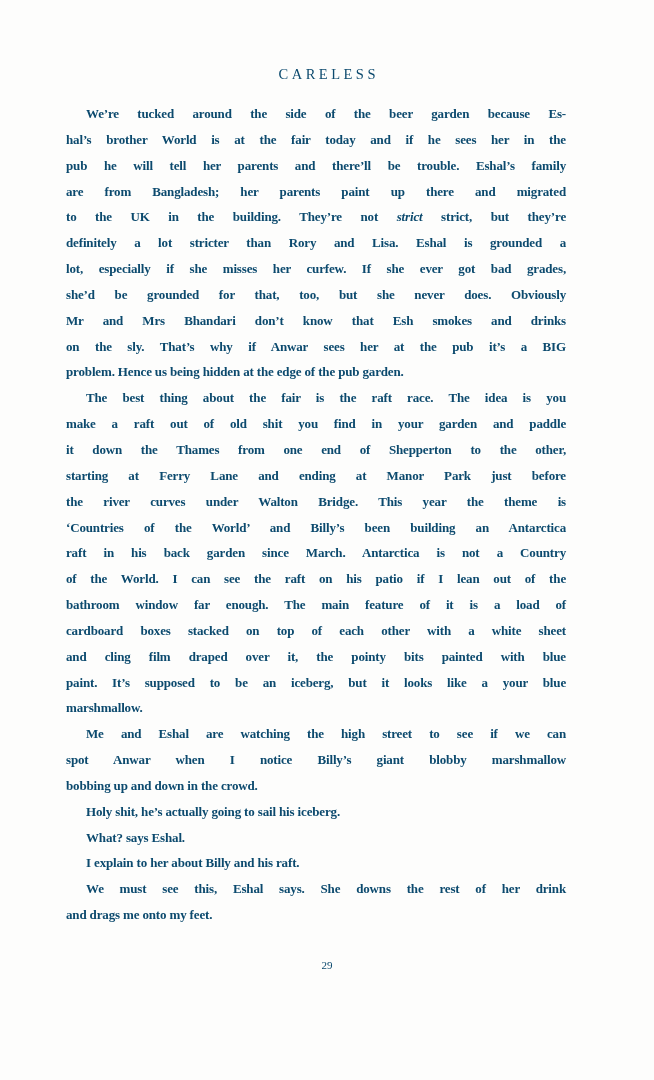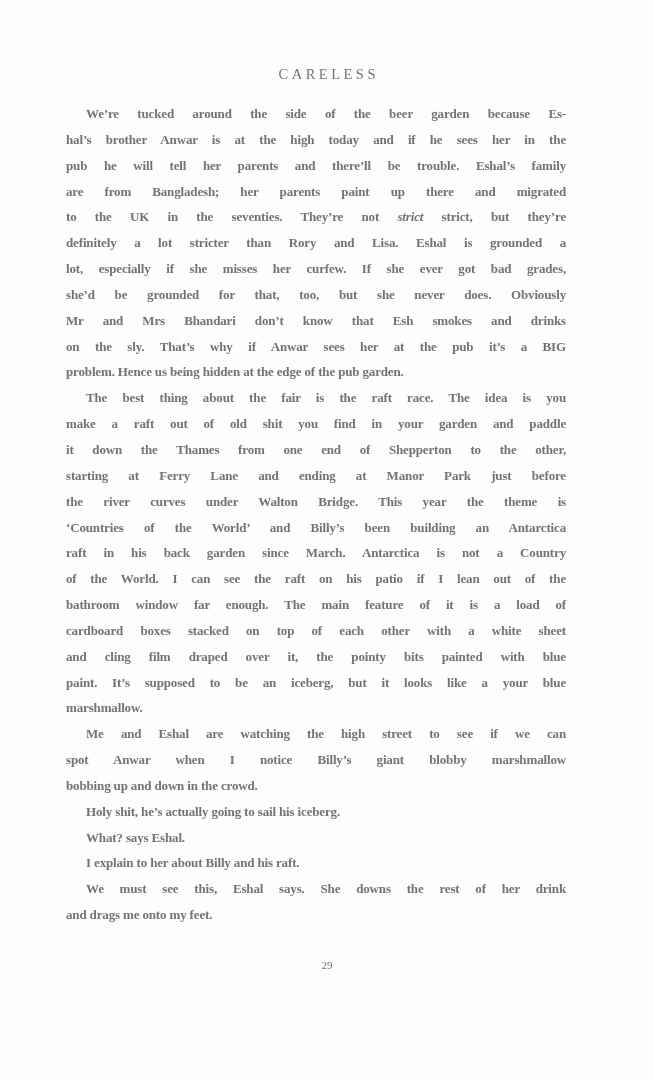--- a/index.html
+++ b/index.html
@@ -60,29 +60,29 @@
     left: 0;
     width: 100%;
     text-align: center;
     font-size: 11px;
     line-height: 26px;
   }
 </style>
 </head>
 <body>
 
-<div class="page" style="background: rgb(253, 253, 252); color: #737373;">
+<div class="page" style="background: rgb(253, 253, 252); color: #0c4a6e;">
   <div class="running-head">CARELESS</div>
 
   <div class="text-block">
       <div class="line indent"><span>We’re tucked around the side of the beer garden because Es-</span></div>
-      <div class="line"><span>hal’s brother Anwar is at the high today and if he sees her in the</span></div>
+      <div class="line"><span>hal’s brother World is at the fair today and if he sees her in the</span></div>
       <div class="line"><span>pub he will tell her parents and there’ll be trouble. Eshal’s family</span></div>
       <div class="line"><span>are from Bangladesh; her parents paint up there and migrated</span></div>
-      <div class="line"><span>to the UK in the seventies. They’re not </span><i>strict</i><span> strict, but they’re</span></div>
+      <div class="line"><span>to the UK in the building. They’re not </span><i>strict</i><span> strict, but they’re</span></div>
       <div class="line"><span>definitely a lot stricter than Rory and Lisa. Eshal is grounded a</span></div>
       <div class="line"><span>lot, especially if she misses her curfew. If she ever got bad grades,</span></div>
       <div class="line"><span>she’d be grounded for that, too, but she never does. Obviously</span></div>
       <div class="line"><span>Mr and Mrs Bhandari don’t know that Esh smokes and drinks</span></div>
       <div class="line"><span>on the sly. That’s why if Anwar sees her at the pub it’s a BIG</span></div>
       <div class="line para-end"><span>problem. Hence us being hidden at the edge of the pub garden.</span></div>
       <div class="line indent"><span>The best thing about the fair is the raft race. The idea is you</span></div>
       <div class="line"><span>make a raft out of old shit you find in your garden and paddle</span></div>
       <div class="line"><span>it down the Thames from one end of Shepperton to the other,</span></div>
       <div class="line"><span>starting at Ferry Lane and ending at Manor Park just before</span></div>

